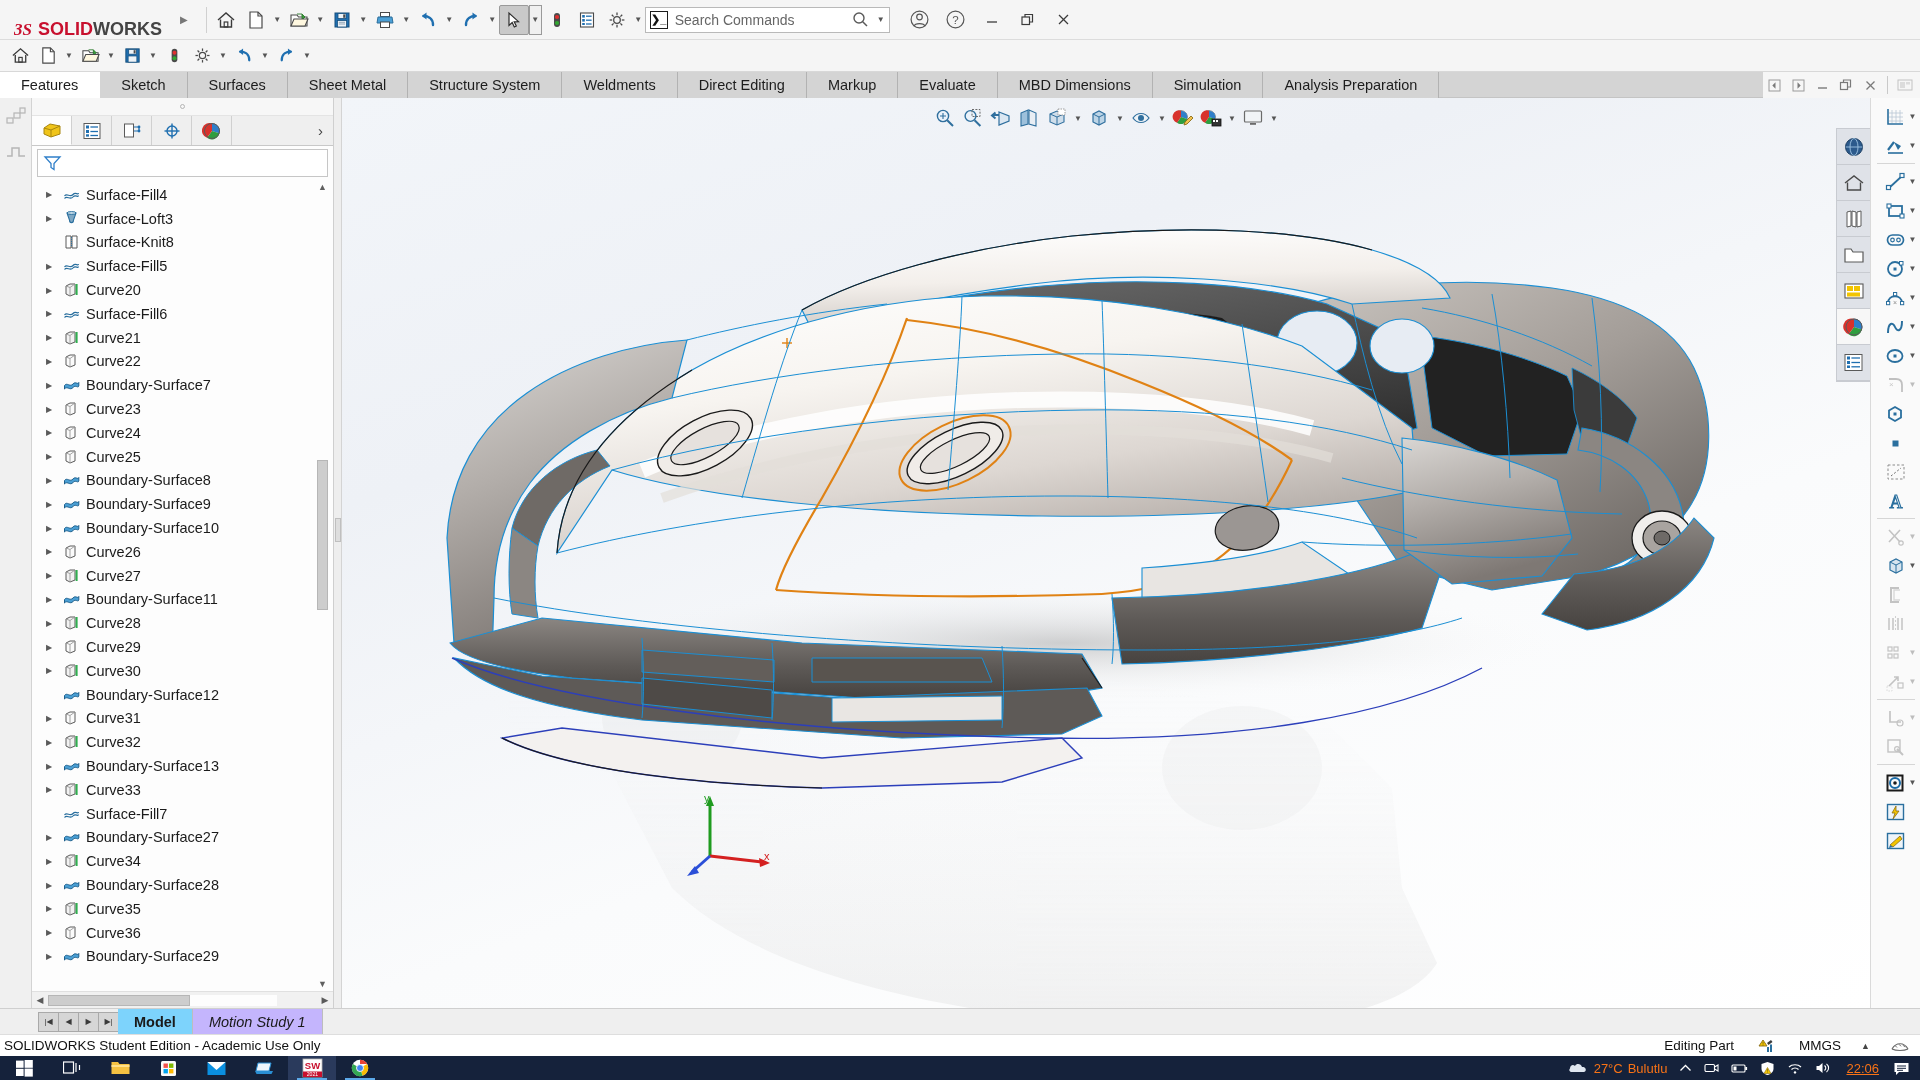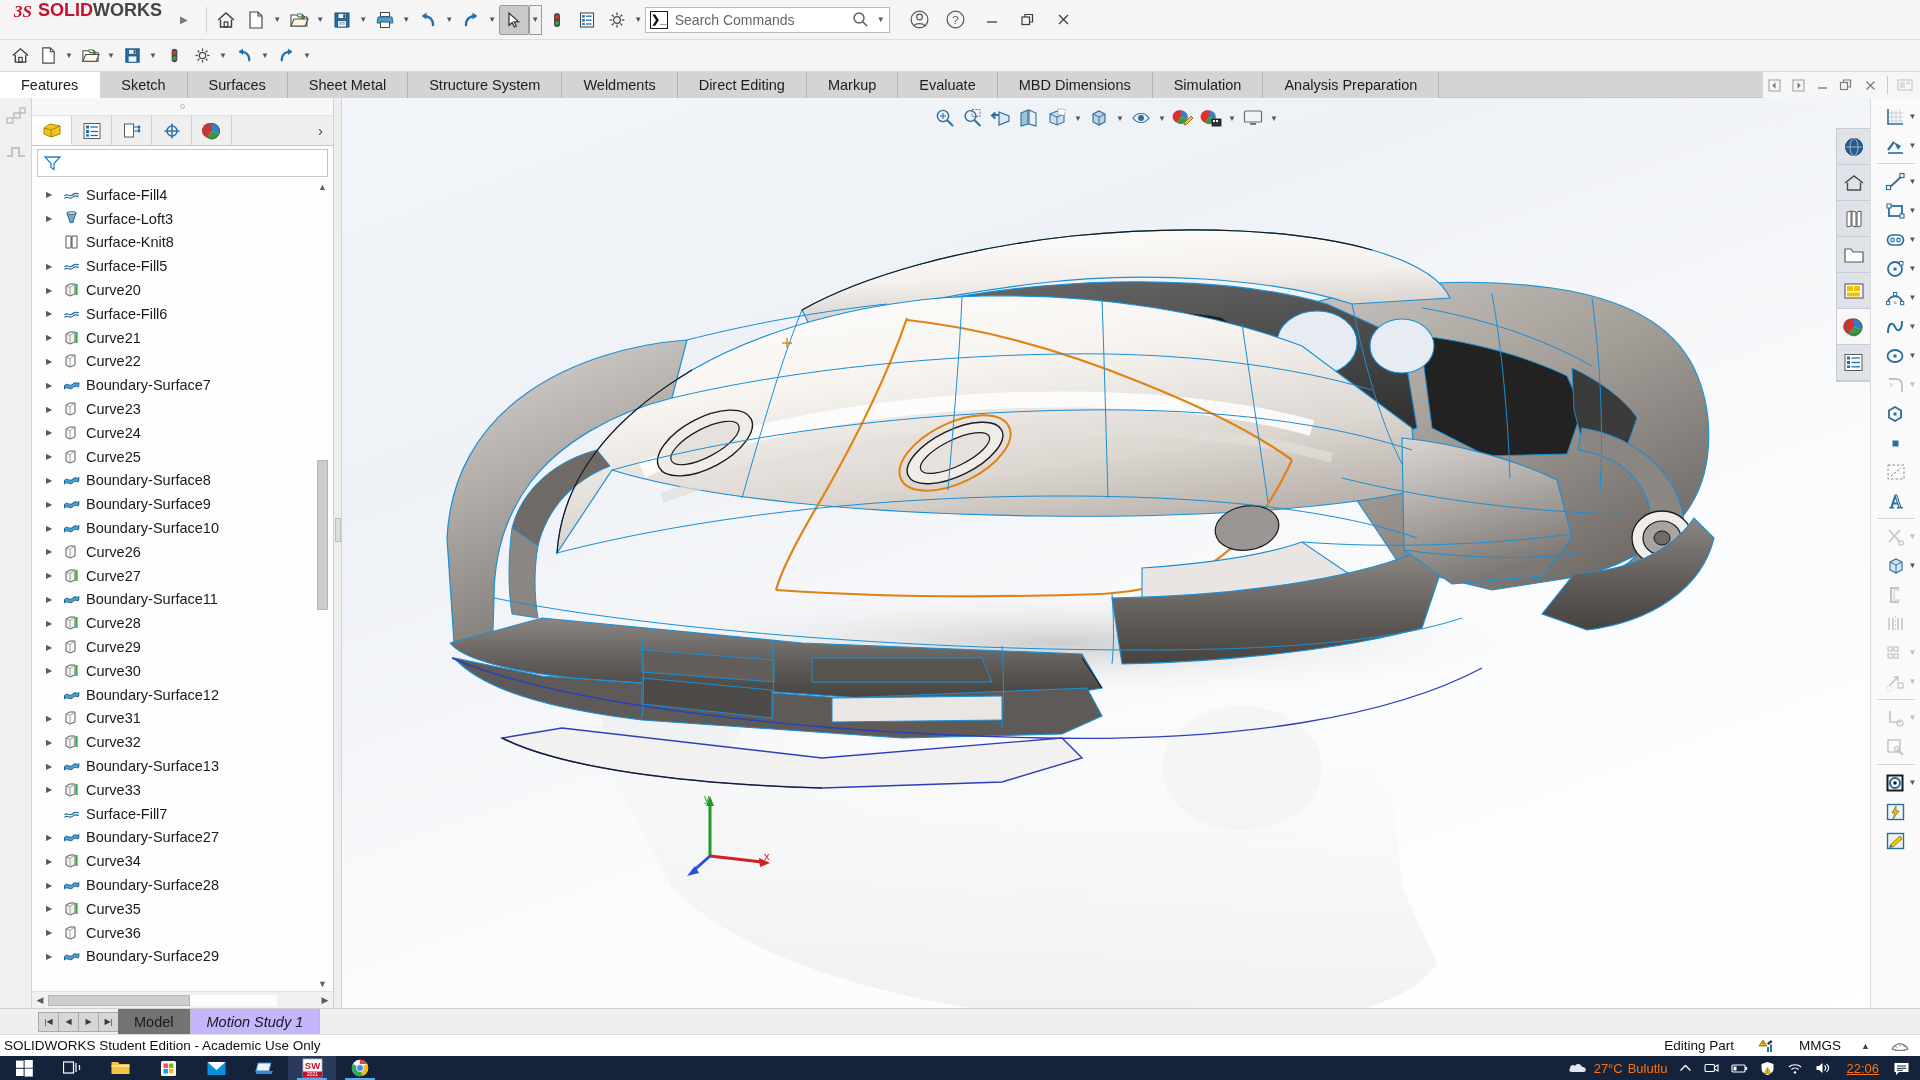--- a/index.html
+++ b/index.html
@@ -12,21 +12,21 @@
     -webkit-font-smoothing:antialiased;
   }
   .app { position:relative; width:1920px; height:1080px; }
 
   
   .titlebar {
     position:absolute; left:0; top:0; width:1920px; height:40px;
     background:#f5f5f5; border-bottom:1px solid #dcdcdc;
     display:flex; align-items:center;
   }
-  .sw-logo { display:flex; align-items:flex-start; padding:0 10px 0 14px; height:40px; }
+  .sw-logo { display:flex; align-items:flex-end; padding:0 10px 0 14px; height:40px; }
   .sw-logo .sol { color:#c8102e; font-weight:bold; font-size:18px; letter-spacing:0px;}
   .sw-logo .works { color:#444; font-weight:bold; font-size:18px; }
   .tb-caret { color:#777; font-size:10px; padding:0 14px 0 8px; }
   .tb-sep { width:1px; height:26px; background:#d0d0d0; margin:0 4px; }
   .tb-btn {
     width:30px; height:30px; display:flex; align-items:center; justify-content:center;
     border:1px solid transparent; border-radius:2px; cursor:default;
   }
   .tb-btn.active { background:#c9c9c9; border:1px solid #9a9a9a; }
   .tb-drop { width:13px; height:30px; display:flex; align-items:center; justify-content:center; color:#555; font-size:8px;}
@@ -155,21 +155,21 @@
 
   
   .bottombar {
     position:absolute; left:0; top:1008px; width:1920px; height:26px;
     background:#efefef; border-top:1px solid #cfcfcf; display:flex; align-items:center;
   }
   .navbtns { display:flex; margin-left:38px; }
   .navbtn { width:21px; height:20px; background:#d6d6d6; border:1px solid #a9a9a9; margin-right:-1px;
     display:flex; align-items:center; justify-content:center; font-size:8px; color:#3a3a3a;}
   .btab { height:26px; padding:0 16px; display:flex; align-items:center; font-size:14.5px; border-right:1px solid #bdbdbd;}
-  .btab.active { background:#737373; font-weight:normal;}
+  .btab.active { background:#7dd3fc; font-weight:bold;}
   .btab.inactive { background:#c4b5fd;font-style:italic; }
   .bottombar-rest { flex:1; background:#efefef; height:26px;}
 
   
   .statusbar {
     position:absolute; left:0; top:1034px; width:1920px; height:22px;
     background:#ffffff; border-top:1px solid #dedede;
     display:flex; align-items:center; font-size:13.5px; color:#111;
   }
   .sb-left { padding-left:4px; }

